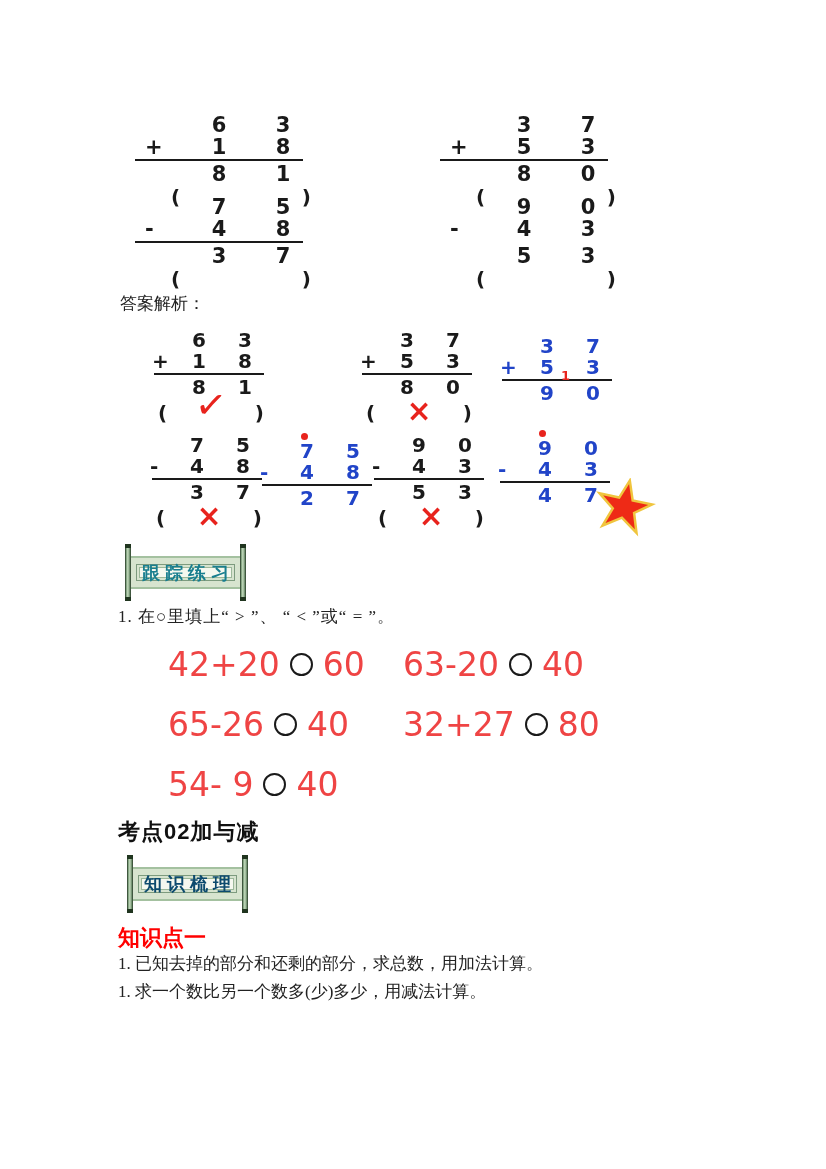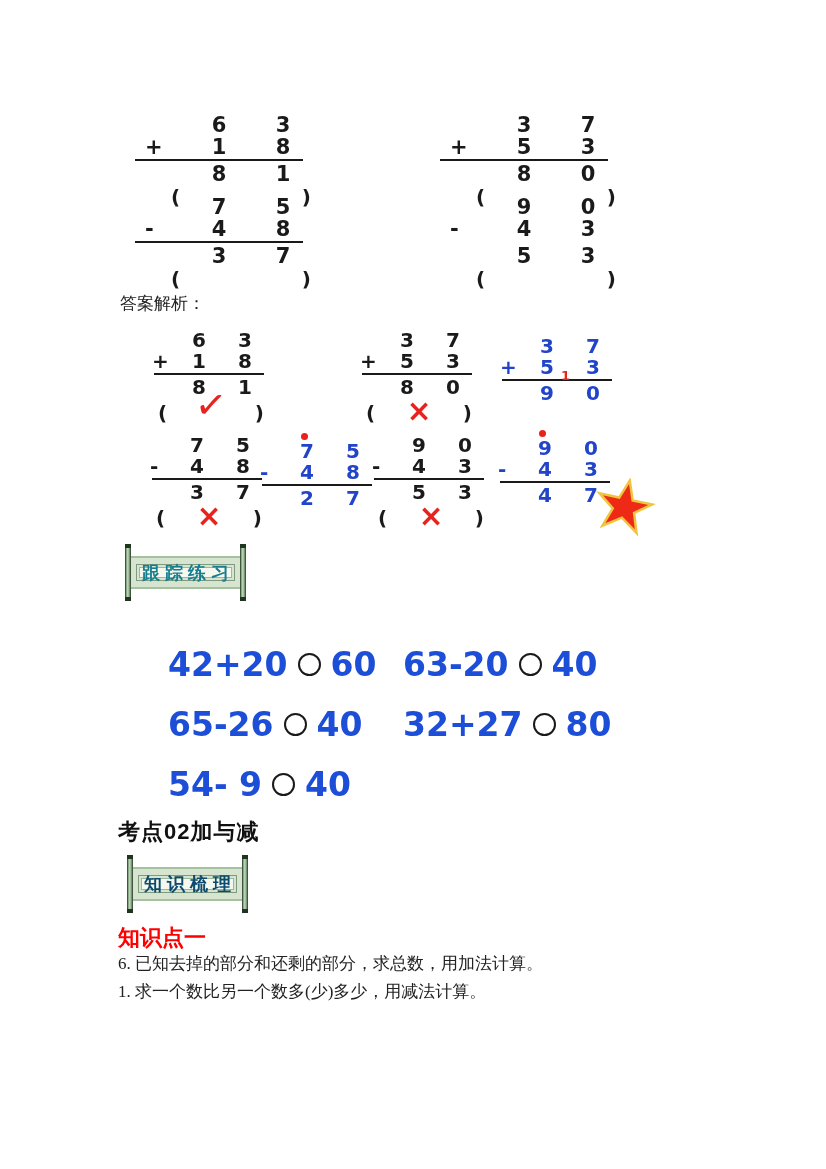--- a/index.html
+++ b/index.html
@@ -51,21 +51,21 @@
   .scroll .panel{flex:1;background:#d7e4cf;border-top:2px solid #a4c1a0;border-bottom:2px solid #a4c1a0;
                  padding:6px 5px;display:flex;margin:11px 0;}
   .scroll .panel-inner{flex:1;background:#f5f8ef;border:1px solid #7d9b7e;box-shadow:inset 0 0 0 2px #d7e4cf,inset 0 0 0 3px #9cb89a;
                  display:flex;align-items:center;justify-content:center;}
   .scroll-text{font-weight:bold;font-size:18px;letter-spacing:5px;padding-left:5px;white-space:nowrap;}
   .scroll-text.practice{color:#187e8f;}
   .scroll-text.knowledge{color:#0c4a6e;}
 
   
   .cmp{position:absolute;left:168px;top:642px;display:grid;grid-template-columns:235px 245px;row-gap:15px;
-       font-weight:bold;font-size:33px;color:#1d4ed8;}
+       font-weight:normal;font-size:33px;color:#ef4444;}
   .cmp .item{display:flex;align-items:center;height:45px;white-space:pre;}
   .cmp .ring{display:inline-block;width:19px;height:19px;border:2px solid #1a1a1a;border-radius:50%;
              margin:0 10px;flex:0 0 auto;}
 
   
   .star{position:absolute;left:592px;top:478px;}
 </style>
 </head>
 <body>
 
@@ -330,20 +330,21 @@
   <div class="scroll" style="left:125px;top:545px;width:121px;height:55px;">
     <div class="roll"></div>
     <div class="panel">
       <div class="panel-inner">
         <span class="scroll-text practice">跟踪练习</span>
       </div>
     </div>
     <div class="roll"></div>
   </div>
 
+  <div class="zhtext" style="left:118px;top:605px;letter-spacing:1px;">1. 在○里填上“ &gt; ”、 “ &lt; ”或“ = ”。</div>
 
   <div class="cmp">
     <div class="item"><span>42+20</span><span class="ring"></span><span>60</span></div>
     <div class="item"><span>63-20</span><span class="ring"></span><span>40</span></div>
     <div class="item"><span>65-26</span><span class="ring"></span><span>40</span></div>
     <div class="item"><span>32+27</span><span class="ring"></span><span>80</span></div>
     <div class="item"><span>54- 9</span><span class="ring"></span><span>40</span></div>
   </div>
 
   <div class="heading" style="left:118px;top:817px;">考点02加与减</div>
@@ -354,17 +355,17 @@
       <div class="panel-inner">
         <span class="scroll-text knowledge">知识梳理</span>
       </div>
     </div>
     <div class="roll"></div>
   </div>
 
   <div class="kp" style="left:118px;top:923px;">知识点一</div>
 
   <div class="notes" style="left:118px;top:950px;">
-    <div>6. 已知去掉的部分和还剩的部分，求总数，用加法计算。</div>
+    <div>1. 已知去掉的部分和还剩的部分，求总数，用加法计算。</div>
     <div>1. 求一个数比另一个数多(少)多少，用减法计算。</div>
   </div>
 
 </div>
 
 </body></html>

